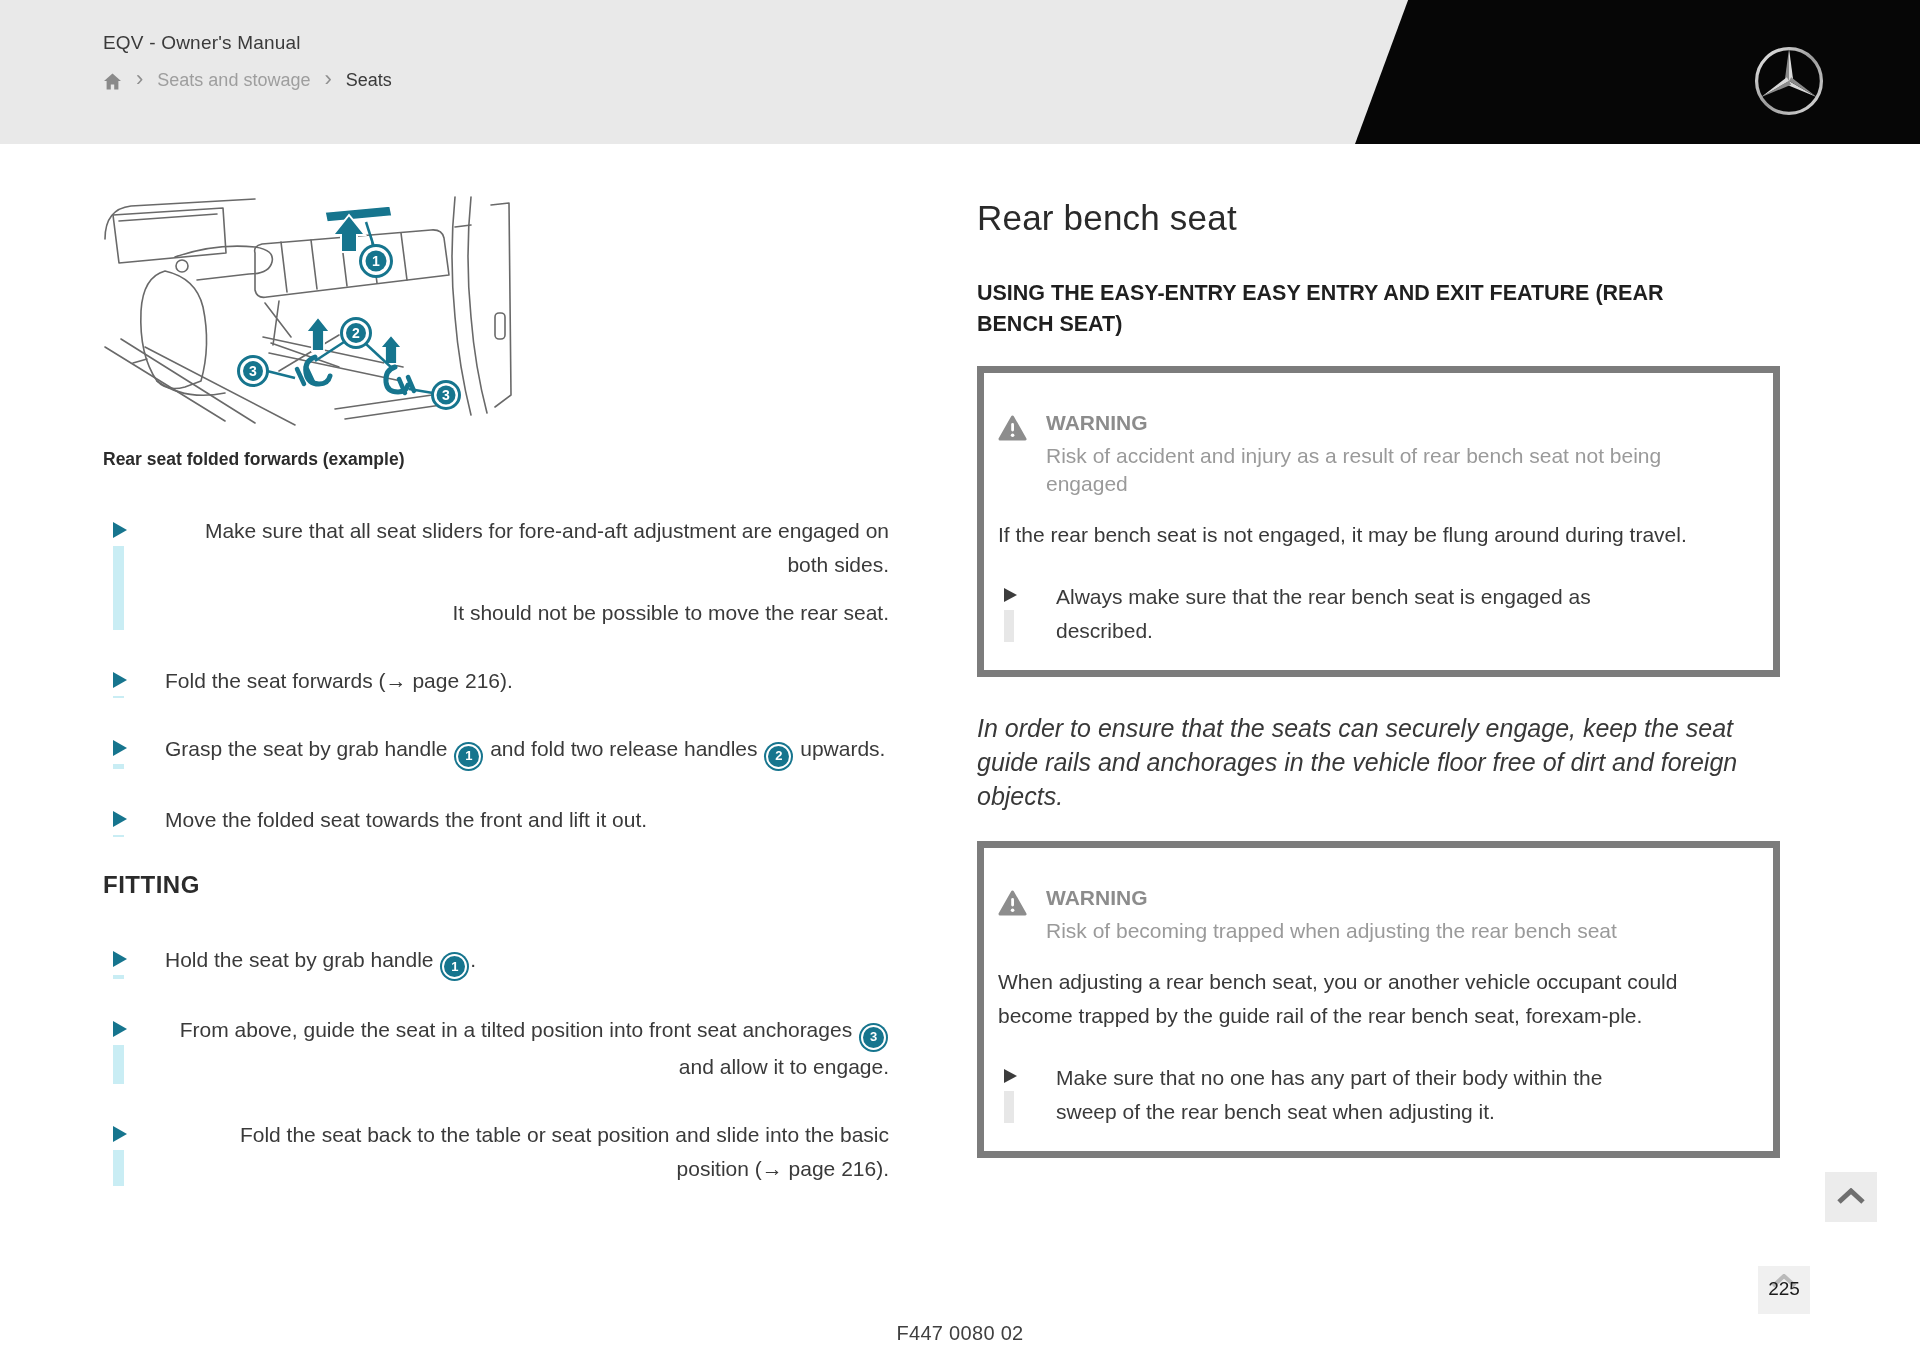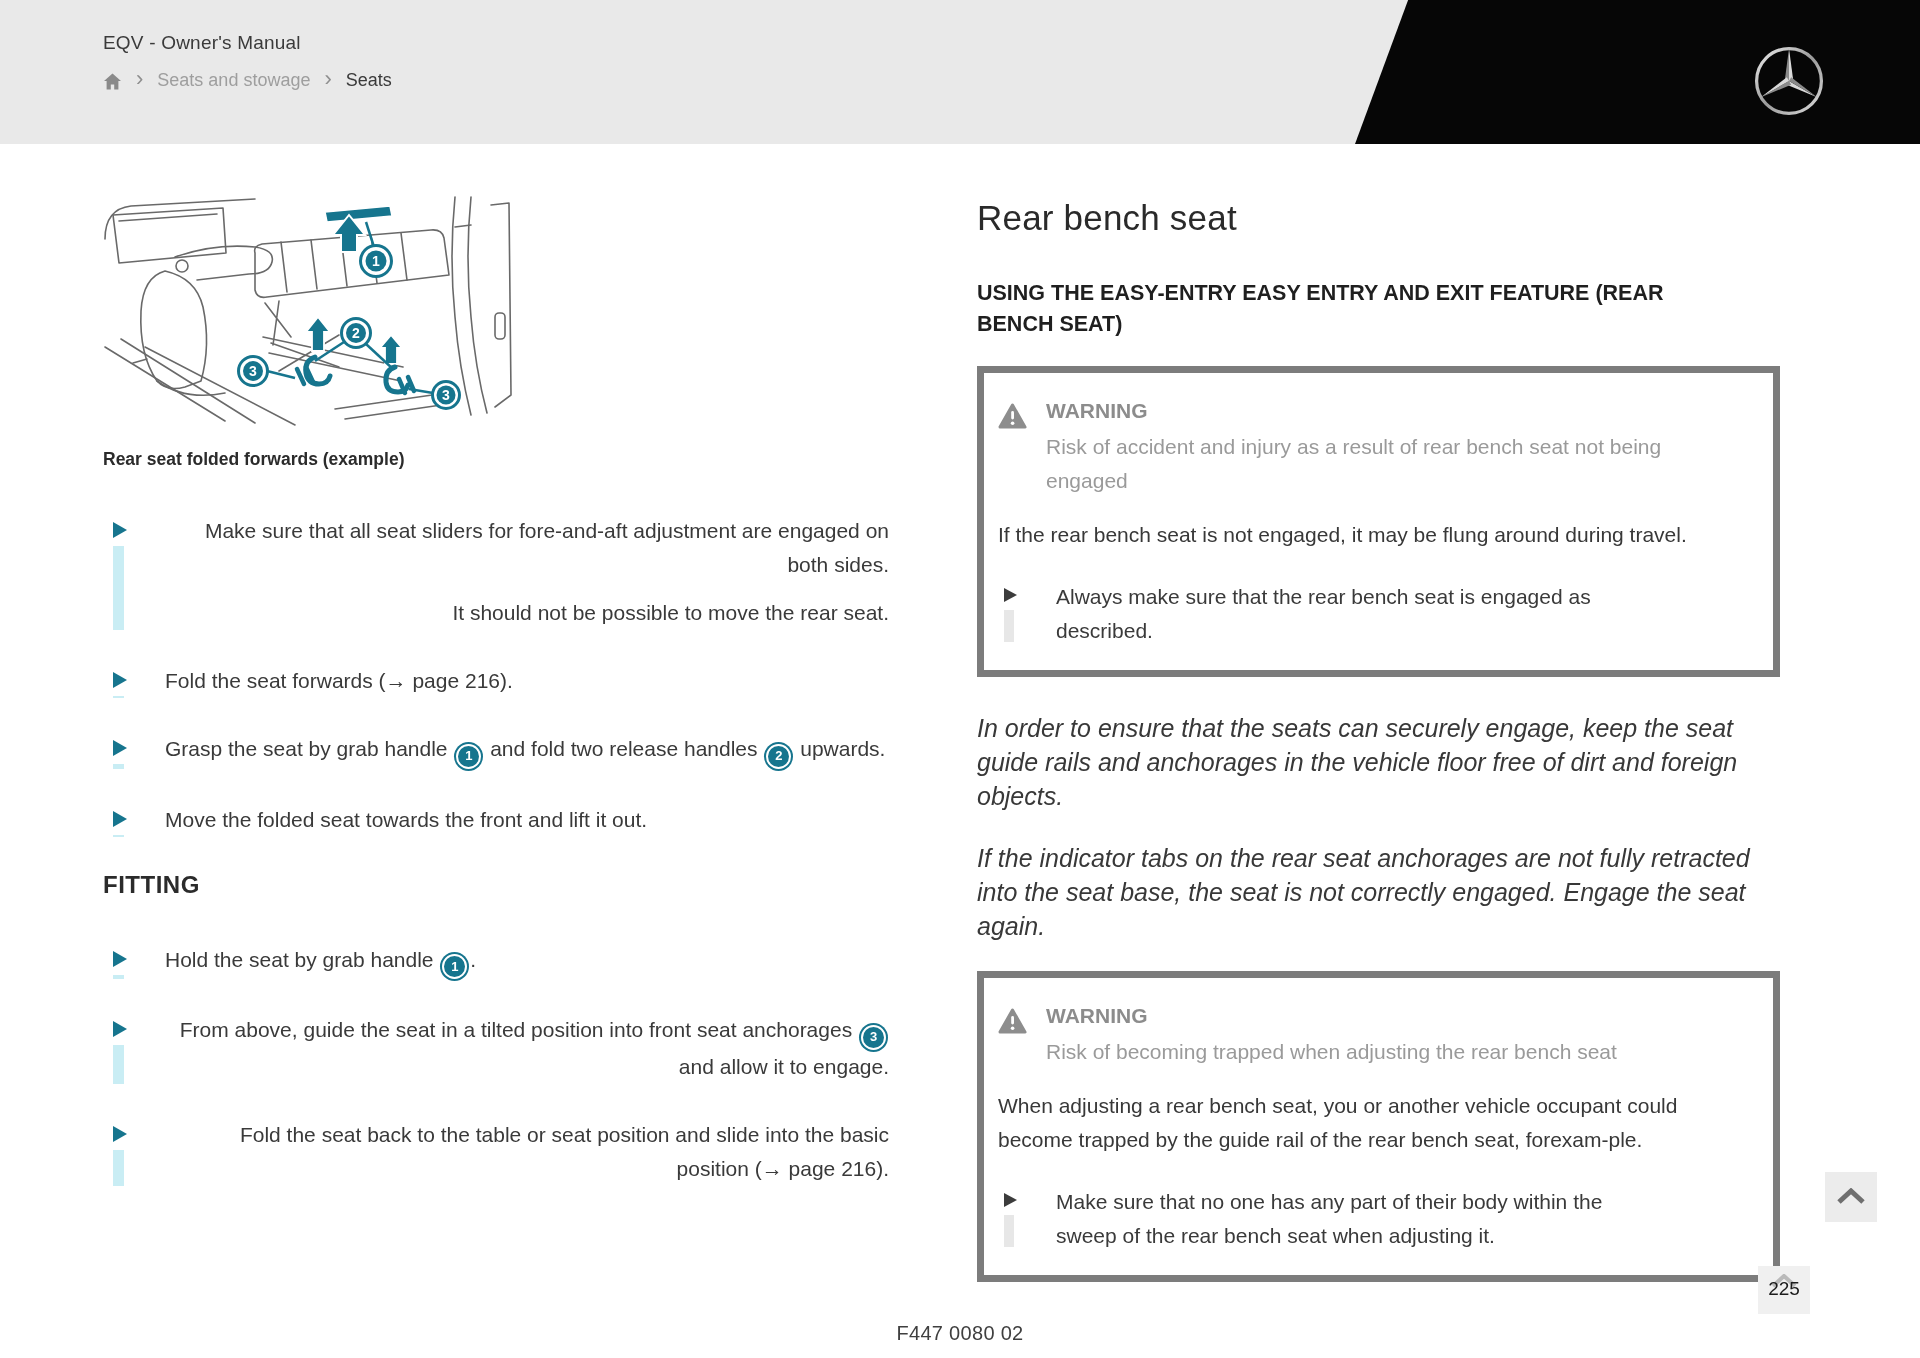--- a/index.html
+++ b/index.html
@@ -46,25 +46,25 @@
     width:21px;height:21px;border-radius:50%;background:#16758e;color:#fff;
     font-size:13px;font-weight:700;border:2px solid #fff;box-shadow:0 0 0 2px #16758e;
     vertical-align:-4px;margin:0 3px;}
 
   
   .h1{font-size:35px;font-weight:400;color:#2a2a2a;margin:0 0 40px;letter-spacing:.2px;}
   .h2{font-size:21.5px;font-weight:700;color:#1f1f1f;line-height:31px;margin:0 0 26px;max-width:700px;}
   .flow-p{font-size:25px;line-height:34px;color:#383838;margin:0 0 28px;max-width:800px;font-style:italic;}
 
   .warning-box{border:7px solid #7c7c7c;background:#fff;padding:26px 20px 14px 14px;margin:0 0 34px;}
-  .warn-head{display:flex;}
+  .warn-head{display:flex;margin-top:12px;}
   .warn-icon{flex:0 0 48px;padding-top:4px;}
   .warn-titles{flex:1;}
   .warn-label{font-size:21px;font-weight:700;color:#8c8c8c;margin-bottom:7px;}
-  .warn-risk{font-size:21px;color:#9a9a9a;line-height:34px;max-width:630px;}
+  .warn-risk{font-size:21px;color:#9a9a9a;line-height:28px;max-width:630px;}
   .warn-body p{font-size:21px;line-height:34px;color:#383838;margin:20px 0 0;max-width:712px;}
   .warn-steps{margin-top:28px;}
   .warn-steps .step{padding-bottom:8px;margin-bottom:0;}
   .warn-steps .step-gutter{flex:0 0 58px;}
   .warn-steps .step-tri{left:6px;border-left-width:13px;border-top-width:7px;border-bottom-width:7px;}
   .warn-steps .step-bar{left:6px;width:10px;}
   .warn-steps .step-body{max-width:606px;}
 
   
   .scroll-top-btn{position:absolute;left:1825px;top:1172px;width:52px;height:50px;background:#ececec;
@@ -291,21 +291,20 @@
     </div>
     <div class="step-body">
                 <p>Always make sure that the rear bench seat is engaged as described.</p>
               </div>
   </div>
           </div>
   </aside>
       </div>
 
     <p class="flow-p">In order to ensure that the seats can securely engage, keep the seat guide rails and anchorages in the vehicle floor free of dirt and foreign objects.</p>
-    <p class="flow-p">If the indicator tabs on the rear seat anchorages are not fully retracted into the seat base, the seat is not correctly engaged. Engage the seat again.</p>
 
     <div id="warning-slot-1">
         <aside class="warning-box">
     <div class="warn-head">
       <span class="warn-icon">
         <svg width="29" height="26" viewBox="0 0 29 26">
           <path d="M14.5,2 L27,24 H2 Z" fill="#8d8d8d" stroke="#8d8d8d" stroke-width="3" stroke-linejoin="round"></path>
           <rect x="13.2" y="8" width="2.8" height="8.5" rx="1.4" fill="#fff"></rect>
           <circle cx="14.6" cy="20.2" r="1.8" fill="#fff"></circle>
         </svg>

